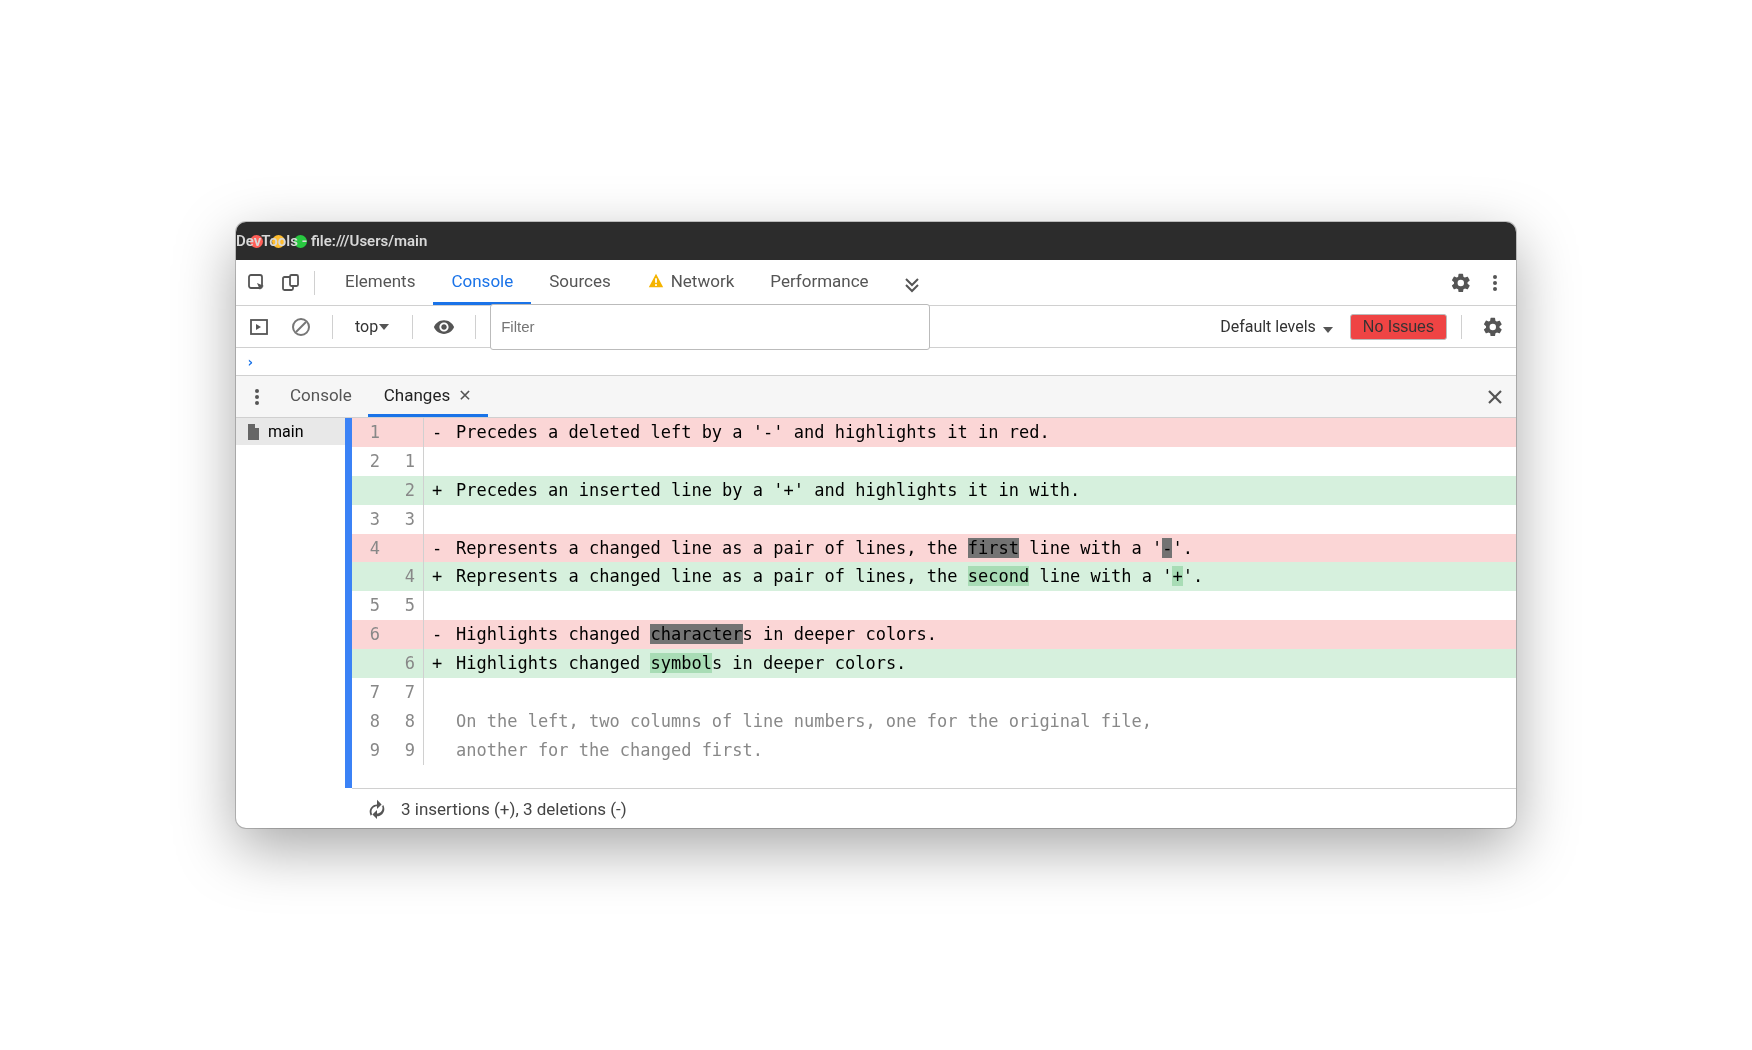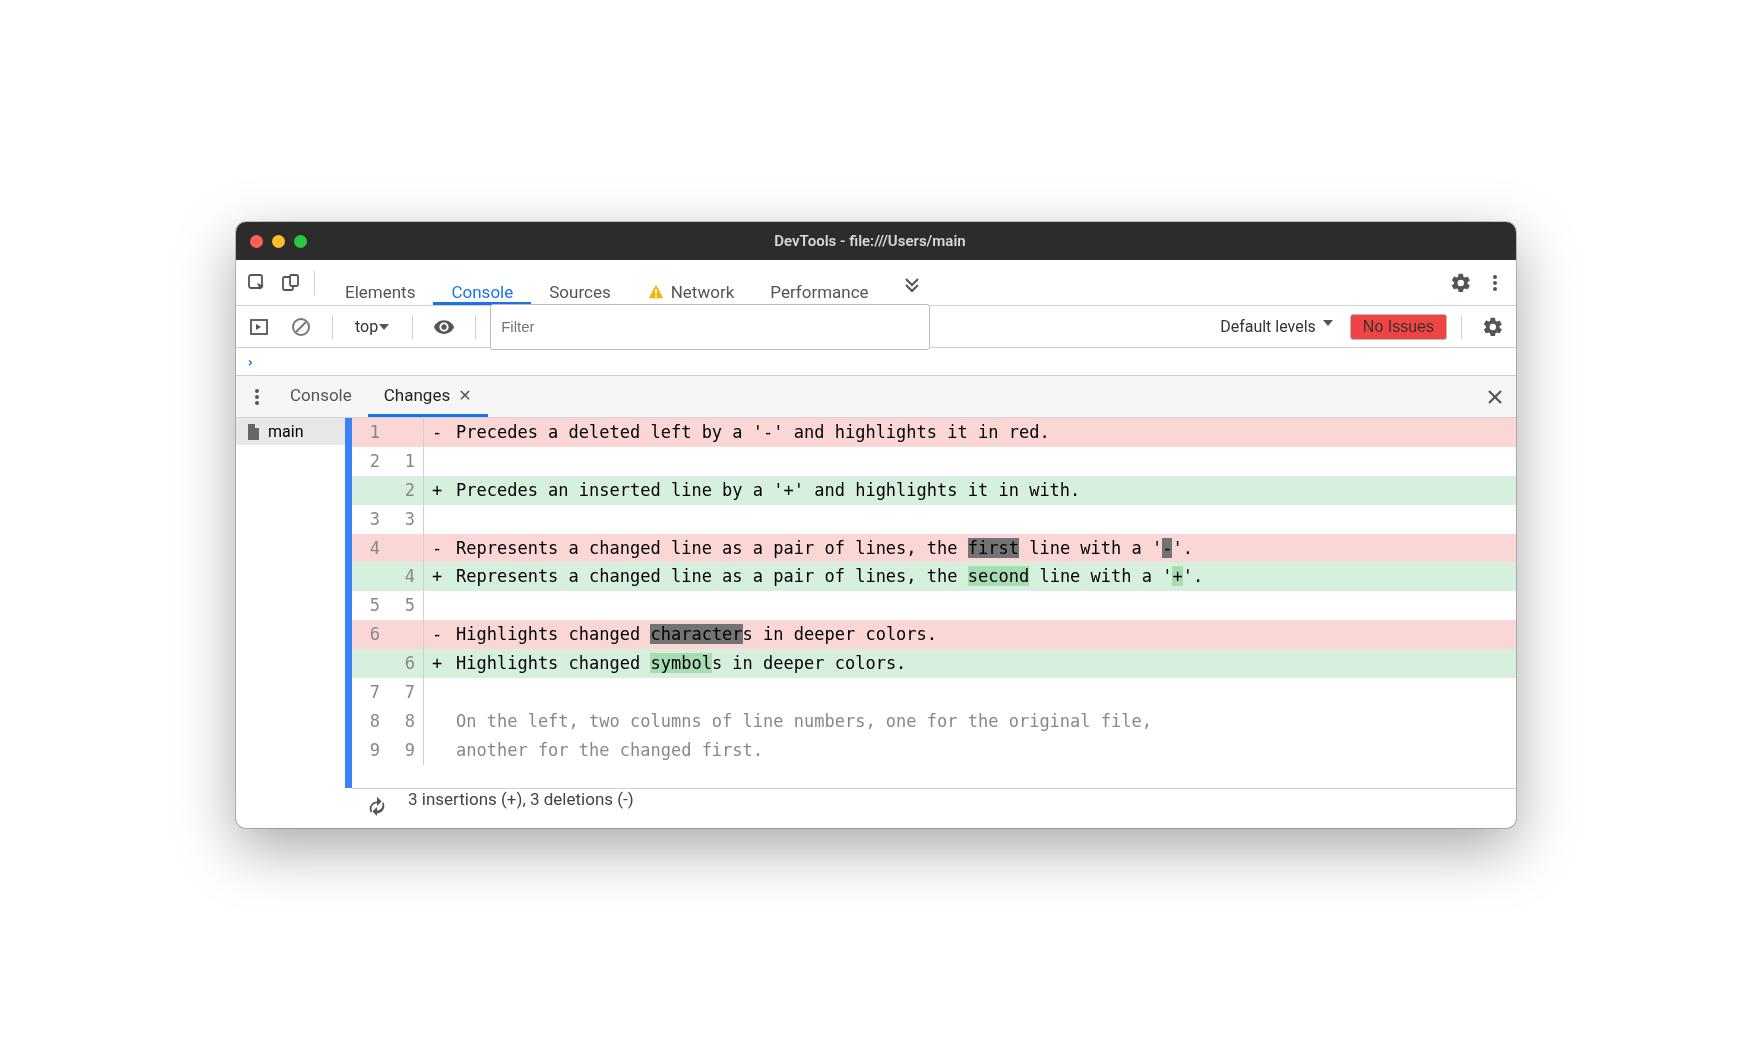--- a/index.html
+++ b/index.html
@@ -27,39 +27,39 @@
     align-items: center;
     padding: 0 14px;
     position: relative;
   }
   .traffic-lights { display: flex; gap: 9px; }
   .traffic-light { width: 13px; height: 13px; border-radius: 50%; }
   .tl-close { background: #ff5f57; }
   .tl-min { background: #febc2e; }
   .tl-max { background: #28c840; }
   .title-text {
-    position: absolute; left: 0; right: 12px; text-align: center;
+    position: absolute; left: 0; right: 12px; 
     font-size: 15px; font-weight: 600; pointer-events: none;
   }
   
   .tabs-bar {
     display: flex; align-items: center;
     height: 46px;
     border-bottom: 1px solid #d0d0d0;
     padding: 0 4px;
     background: #fff;
   }
   .icon-btn {
     width: 34px; height: 34px;
     display: flex; align-items: center; justify-content: center;
     color: #555; cursor: pointer; border-radius: 3px;
     flex-shrink: 0;
   }
   .vdiv { width: 1px; height: 24px; background: #d0d0d0; margin: 0 6px; flex-shrink:0;}
-  .tabs { display: flex; height: 100%; margin-left: 6px; align-items: flex-end; }
+  .tabs { display: flex; height: 100%; margin-left: 6px; }
   .tab {
     padding: 0 18px; display: flex; align-items: center; gap: 6px;
     font-size: 17px; color: #555; cursor: pointer;
     border-bottom: 3px solid transparent;
   }
   .tab.active { color: #1a73e8; border-bottom-color: #1a73e8; }
   .more-tabs { margin-left: 8px; }
   .spacer { flex: 1; }
   
   .console-toolbar {
@@ -79,21 +79,21 @@
     flex: 0 0 440px;
     height: 46px;
     border: 1px solid #bbb;
     border-radius: 3px;
     padding: 0 10px;
     font-size: 15px;
     color: #333;
     background: #fff;
   }
   .levels-select {
-    display: flex; align-items: flex-start; gap: 6px;
+    display: flex; align-items: flex-end; gap: 6px;
     font-size: 16px; color: #333; cursor: pointer;
     padding: 0 8px;
   }
   .no-issues {
     border: 1px solid #bbb; border-radius: 3px;
     padding: 3px 12px; font-size: 16px; color: #333;
     background: #ef4444; cursor: pointer;
   }
   .prompt-row {
     height: 28px; display: flex; align-items: center;
@@ -156,24 +156,24 @@
   .row-del { background: #fbd6d6; }
   .row-del .marker, .row-del .code { background: #fbd6d6; }
   .row-add { background: #d6f0dd; }
   .row-add .marker, .row-add .code { background: #d6f0dd; }
   .row-del .ln, .row-add .ln { background: inherit; }
   .hl-del { background: #737373; }
   .hl-add { background: #a8dcb5; }
   .row-ctx .code { color: #888; }
   
   .status-bar {
-    display: flex; 
+    display: flex; align-items: center;
     height: 40px;
     border-top: 1px solid #d0d0d0;
-    padding: 0 14px; gap: 20px;
+    padding: 0 14px; gap: 13px;
     font-size: 17px; color: #444;
     margin-left: 116px;
   }
   svg { display: block; }
   .warn-badge {
     width: 18px; height: 18px;
   }
 </style>
 </head>
 <body>

